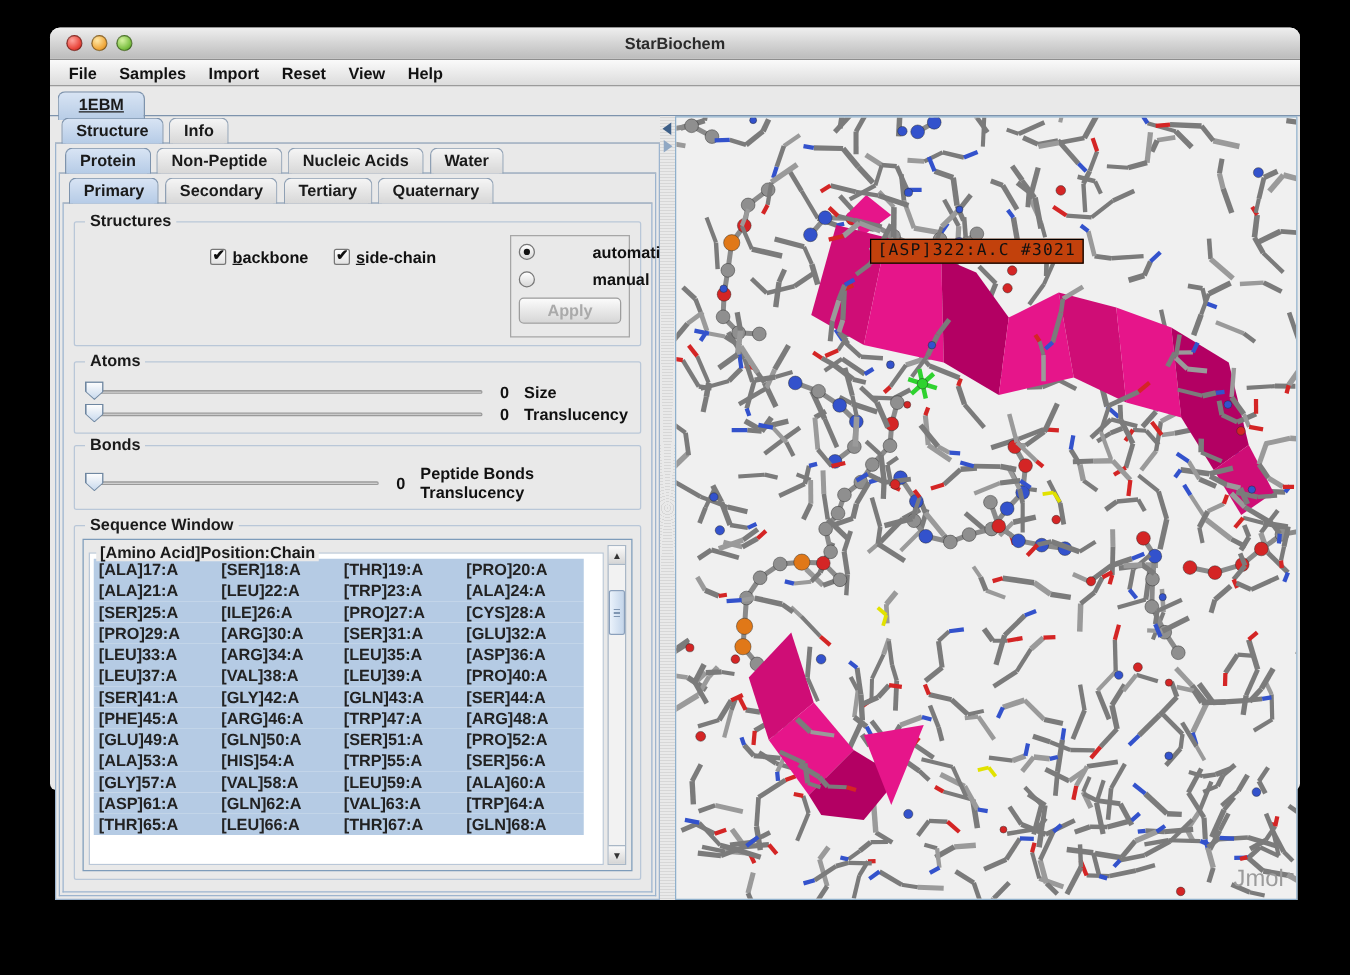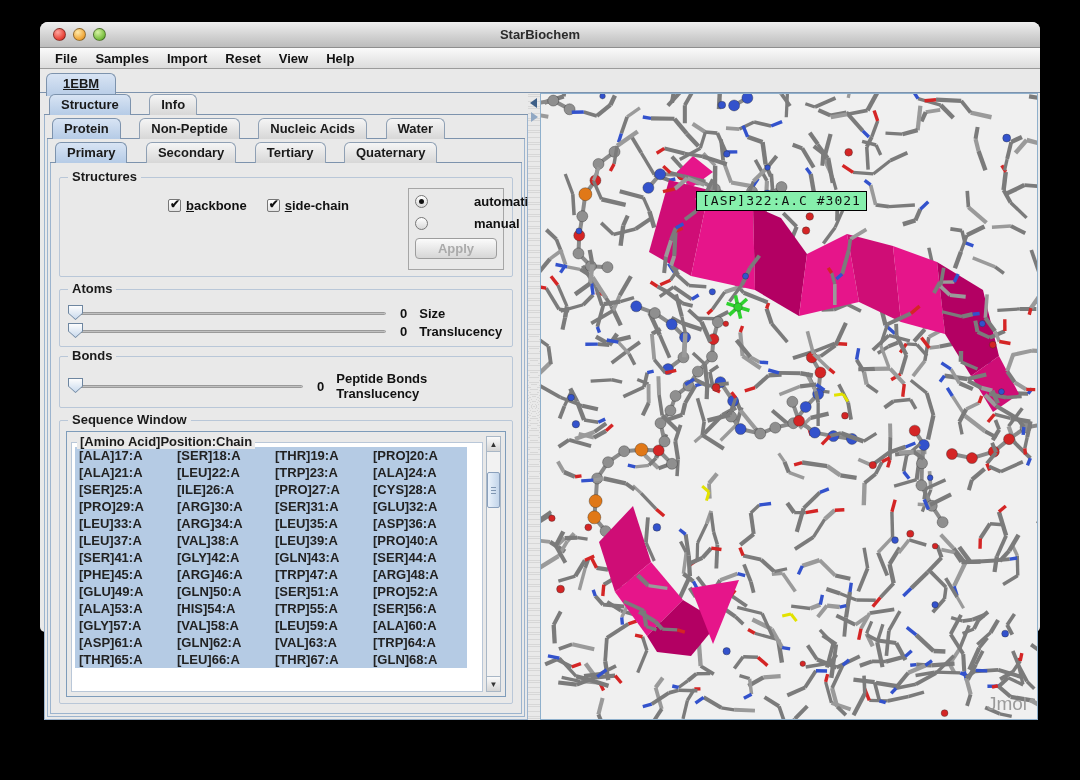--- a/index.html
+++ b/index.html
@@ -43,21 +43,21 @@
   .div-arrow-left { position:absolute; top:5px; left:2px; width:0; height:0;
       border-top:5px solid transparent; border-bottom:5px solid transparent;
       border-right:7px solid #3d5f88; }
   .div-arrow-right { position:absolute; top:19px; left:3px; width:0; height:0;
       border-top:5px solid transparent; border-bottom:5px solid transparent;
       border-left:7px solid #90a8c4; }
 
   
   .tabrow { height:22px; padding-left:5px; border-bottom:1px solid #7d93ad; flex:none; }
   .tab { display:inline-block; font-size:13px; font-weight:bold; color:#1a1a1a;
-         padding:2px 11px 3px; margin-right:14px; border:1px solid #8fa0b4; border-bottom:none;
+         padding:2px 11px 3px; margin-right:0; border:1px solid #8fa0b4; border-bottom:none;
          border-radius:6px 6px 0 0; background:linear-gradient(#f5f5f5,#d7d7d7);
          position:relative; top:1px; }
   .tab.selected { background:linear-gradient(#d8e4f4,#b5cbe6); border-color:#7d93ad; }
   .tabbody { flex:1; border:1px solid #9cb4ce; border-top:none; padding:2px;
              display:flex; flex-direction:column; min-height:0; background:#e9e9e9; }
 
   
   .group { position:relative; border:1px solid #b9c7d8; border-radius:2px;
            margin:12px 6px 0 6px; flex:none; }
   .gtitle { position:absolute; top:-9px; left:8px; background:#e9e9e9; padding:0 4px;
@@ -129,21 +129,21 @@
               border:1px solid #8aa0bc; border-radius:2px;
               background:linear-gradient(90deg,#eaf2fb,#c3d5ea); }
   .sb-thumb::after { content:""; position:absolute; left:3px; right:3px; top:14px;
               height:8px;
               background:repeating-linear-gradient(#7f96b2 0 1px, transparent 1px 3px); }
 
   
   .viewer { flex:1; position:relative; border:1px solid #8fb0cc; background:#f0f0f0;
             overflow:hidden; }
   .viewer svg { position:absolute; left:0; top:0; }
-  .tooltip { position:absolute; left:155px; top:97px; background:#86efac;
+  .tooltip { position:absolute; left:155px; top:97px; background:#c2410c;
              border:1px solid #000; padding:1px 5px 2px;
              font-family:"DejaVu Sans Mono", monospace; font-size:13px;
              letter-spacing:1px; color:#111; z-index:5; white-space:nowrap; }
   .watermark { position:absolute; right:10px; bottom:4px; font-size:19px;
                color:#9b9b9b; z-index:5; }
 </style>
 </head>
 <body>
 
 <div class="window">

